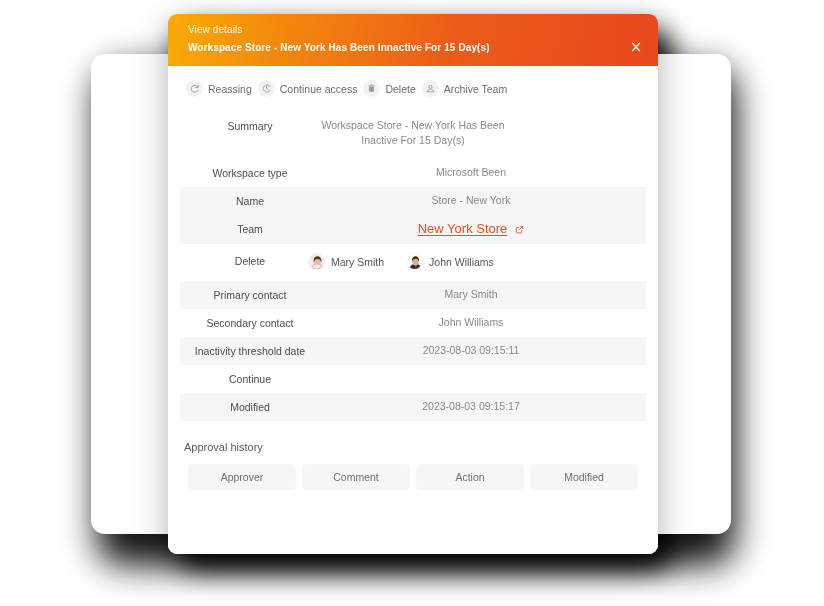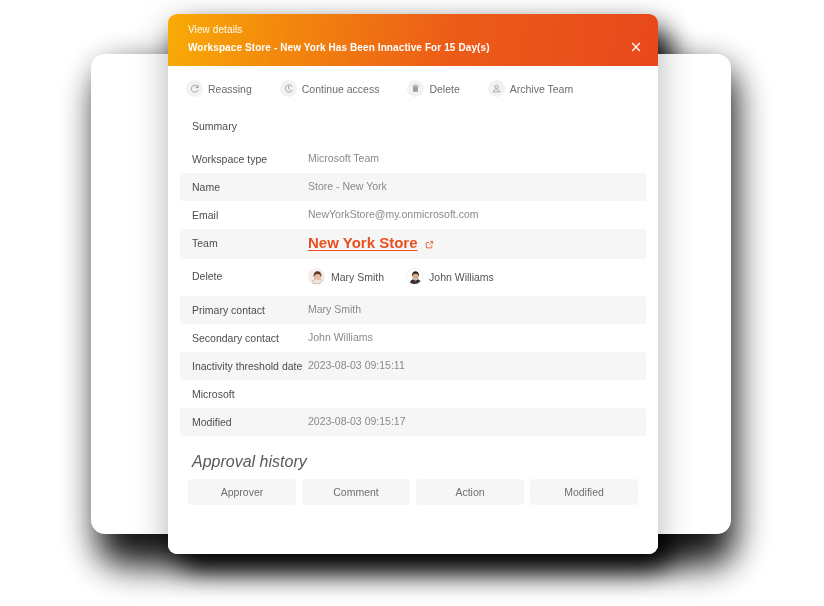--- a/index.html
+++ b/index.html
@@ -109,21 +109,21 @@
   .modal-body {
     padding: 0 0 0 0;
     background: #ffffff;
     height: 488px;
   }
 
   
   .toolbar {
     display: flex;
     align-items: flex-start;
-    gap: 28px;
+    gap: 6px;
     padding: 14px 0 12px 18px;
   }
   .tb-item {
     display: flex;
     align-items: center;
     gap: 5px;
     cursor: pointer;
   }
   .tb-ico {
     width: 17px;
@@ -145,20 +145,21 @@
 
   
   .fields { padding: 0 12px 0 12px; }
 
   .frow {
     display: flex;
     align-items: flex-start;
     padding: 6px 12px 6px 12px;
     min-height: 20px;
     border-radius: 2px;
+    text-align: center;
   }
   .frow.zebra { background: #f6f6f6; }
 
   .frow-tall { padding-top: 9px; padding-bottom: 11px; }
 
   .flabel {
     flex: 0 0 116px;
     font-size: 10.5px;
     color: #4d4d4d;
     line-height: 15px;
@@ -170,22 +171,21 @@
     color: #8a8a8a;
     line-height: 15px;
   }
   .fvalue.wrap { max-width: 210px; }
 
   .site-link {
     color: #e8501f;
     text-decoration: underline;
     text-underline-offset: 2px;
     cursor: pointer;
-    font-size: 15px;
-    font-weight: bold;
+    font-size: 13px;
   }
   .ext-ico {
     display: inline-block;
     vertical-align: -1px;
     margin-left: 5px;
     cursor: pointer;
   }
 
   
   .owners { display: flex; align-items: center; gap: 22px; }
@@ -193,25 +193,24 @@
   .avatar {
     width: 17px; height: 17px; border-radius: 50%;
     flex: 0 0 auto; overflow: hidden; position: relative;
     border: 1px solid #efefef;
   }
   .avatar svg { display:block; }
   .owner-name { font-size: 10.5px; color: #545454; line-height: 14px; }
 
   
   .section-title {
-    font-size: 16px;
+    font-size: 11px;
     color: #5a5a5a;
-    padding: 18px 0 9px 24px;
+    padding: 18px 0 9px 16px;
     line-height: 16px;
-    font-style: italic;
   }
   .hist-cols {
     display: flex;
     gap: 6px;
     padding: 0 20px;
   }
   .hist-col {
     flex: 1 1 0;
     background: #f6f6f6;
     border-radius: 4px;
@@ -285,37 +284,34 @@
           </span>
           <span class="tb-label">Archive Team</span>
         </div>
 
       </div>
 
       <div class="fields">
 
         <div class="frow frow-tall">
           <div class="flabel">Summary</div>
+          <div class="fvalue wrap">Workspace Store - New York Has Been Inactive For 15 Day(s)</div>
         </div>
 
 
         <div class="frow">
           <div class="flabel">Workspace type</div>
-          <div class="fvalue">Microsoft Team</div>
+          <div class="fvalue">Microsoft Been</div>
         </div>
 
         <div class="frow zebra">
           <div class="flabel">Name</div>
           <div class="fvalue">Store - New York</div>
         </div>
 
-        <div class="frow">
-          <div class="flabel">Email</div>
-          <div class="fvalue">NewYorkStore@my.onmicrosoft.com</div>
-        </div>
 
         <div class="frow zebra">
           <div class="flabel">Team</div>
           <div class="fvalue">
             <span class="site-link">New York Store</span>
             <span class="ext-ico">
               <svg width="9" height="9" viewBox="0 0 16 16" fill="none" stroke="#e8501f" stroke-width="1.5">
                 <path d="M9.2 2.4h4.4v4.4"></path>
                 <path d="M13.6 2.4 7.6 8.4"></path>
                 <path d="M12 9.4v3.6a1 1 0 0 1-1 1H3.4a1 1 0 0 1-1-1V5.4a1 1 0 0 1 1-1H7"></path>
@@ -370,21 +366,21 @@
           <div class="flabel">Secondary contact</div>
           <div class="fvalue">John Williams</div>
         </div>
 
         <div class="frow zebra">
           <div class="flabel">Inactivity threshold date</div>
           <div class="fvalue">2023-08-03   09:15:11</div>
         </div>
 
         <div class="frow">
-          <div class="flabel">Microsoft</div>
+          <div class="flabel">Continue</div>
         </div>
 
         <div class="frow zebra">
           <div class="flabel">Modified</div>
           <div class="fvalue">2023-08-03   09:15:17</div>
         </div>
 
       </div>
 
       <div class="section-title">Approval history</div>

